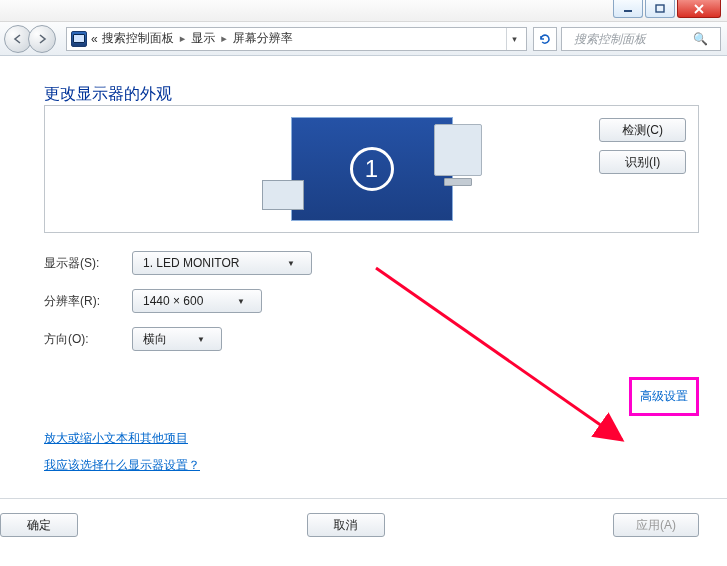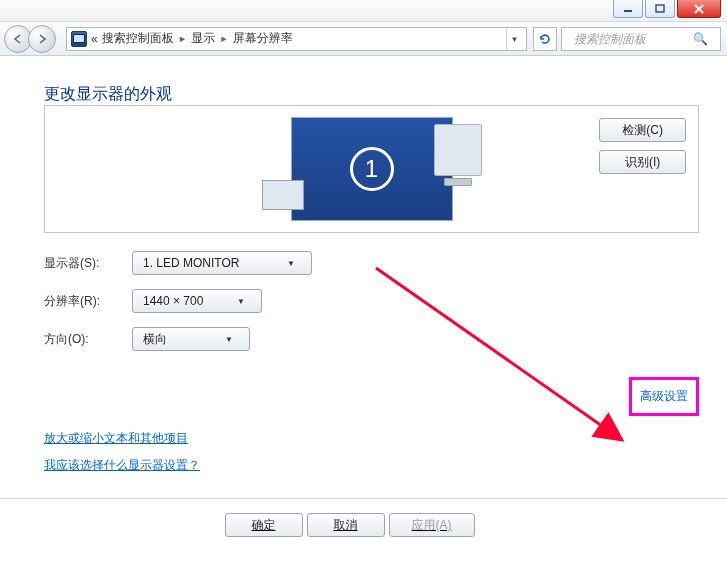--- a/index.html
+++ b/index.html
@@ -41,32 +41,32 @@
     .mini-screen { position:absolute; right:-30px; top:6px; width:48px; height:52px; background:#dfe8f1; border:1px solid #a8b3be; border-radius:2px; }
     .mini-stand { position:absolute; right:-20px; top:60px; width:28px; height:8px; background:#c3cbd3; border:1px solid #98a2ac; border-radius:1px; }
     .taskbar-mini { position:absolute; left:-30px; bottom:10px; width:42px; height:30px; background:#dfe8f1; border:1px solid #94a1ae;}
     .side-buttons { position:absolute; right:12px; top:12px; display:flex; flex-direction:column; gap:8px; }
     .btn { min-width:78px; height:24px; border:1px solid #9aa5b0; background:linear-gradient(#fdfdfe,#e6ebf0); border-radius:3px; font-size:12px; padding:0 22px; display:flex;align-items:center;justify-content:center; color:#222;}
 
     
     .form { display:grid; grid-template-columns: 88px 180px; row-gap: 14px; align-items:center; margin-bottom: 22px;}
     .form label { color:#333; }
     .dropdown { height:24px; border:1px solid #9aa5b0; background:linear-gradient(#fdfdfe,#e6ebf0); border-radius:3px; display:flex;align-items:center; padding:0 16px 0 10px; justify-content:space-between; font-size:12px; color:#222; width:100%;}
-    .dropdown.short{ width:118px; }
+    .dropdown.short{ width:90px; }
     .dropdown.med{ width:130px; }
     .dd-arrow { font-size:8px; color:#333; }
 
     .adv-link-wrap { display:flex; justify-content:flex-end; margin: 26px 0 14px 0; }
     .adv-link { color:#0066cc; border:3px solid #ff00cc; padding:8px 8px; font-size:12px; text-decoration:none; }
 
     .link { color:#0066cc; display:block; margin-bottom:10px; font-size:12px; }
 
     hr.sep { border:none; border-top:1px solid #d4d9de; margin: 4px 0 0 -44px; width:calc(100% + 72px);}
     
-    .footer { display:flex; justify-content:center; gap:4px; padding: 14px 28px 10px 0; text-decoration: underline; }
+    .footer { display:flex; justify-content:space-between; gap:4px; padding: 14px 28px 10px 0; }
     .btn.disabled { color:#999; }
     .arrow-svg { position:absolute; left: 372px; top: 208px; width: 290px; height: 200px; }
   </style>
 </head>
 <body>
 
 <div class="titlebar">
   <div class="winbtn" title="Minimize">
     <svg width="10" height="10">
         <rect x="1" y="6" width="8" height="2" fill="#294b7a"></rect>
@@ -141,21 +141,21 @@
 
   <div class="form">
     <label>显示器(S):</label>
     <div class="dropdown">
       <span>1. LED MONITOR</span>
       <span class="dd-arrow">▼</span>
     </div>
 
     <label>分辨率(R):</label>
     <div class="dropdown med">
-      <span>1440 × 700</span>
+      <span>1440 × 600</span>
       <span class="dd-arrow">▼</span>
     </div>
 
     <label>方向(O):</label>
     <div class="dropdown short">
       <span>横向</span>
       <span class="dd-arrow">▼</span>
     </div>
   </div>
 

